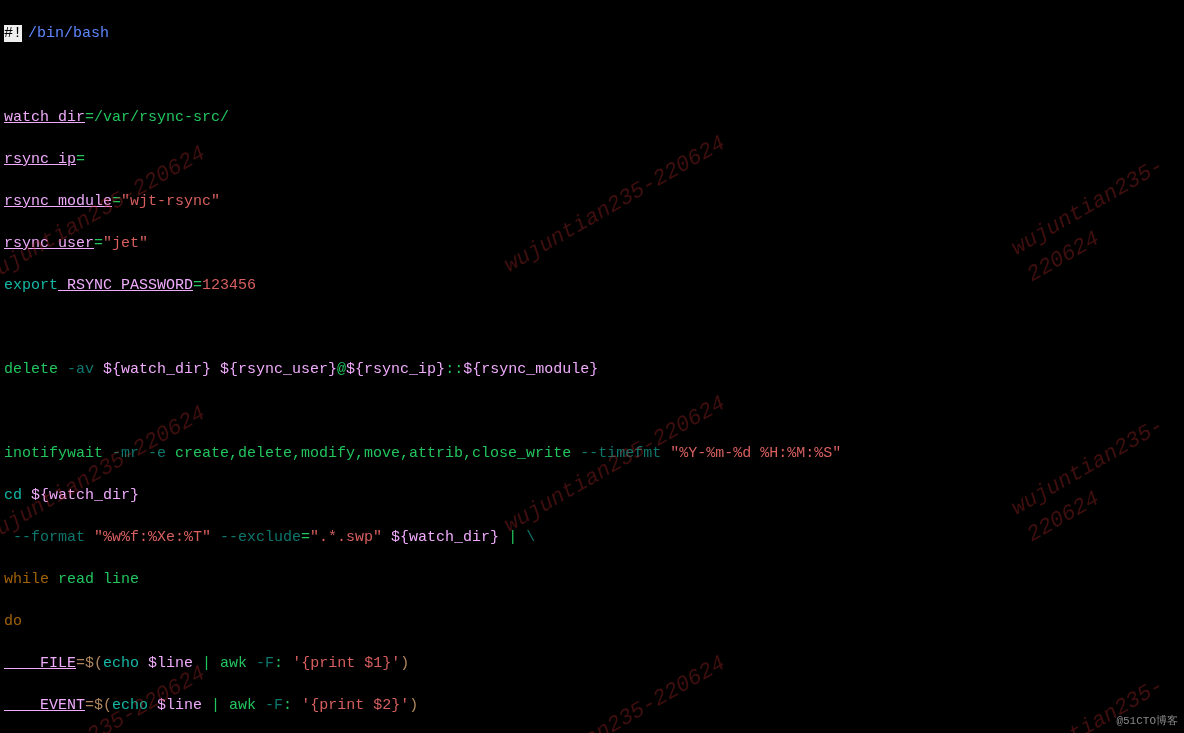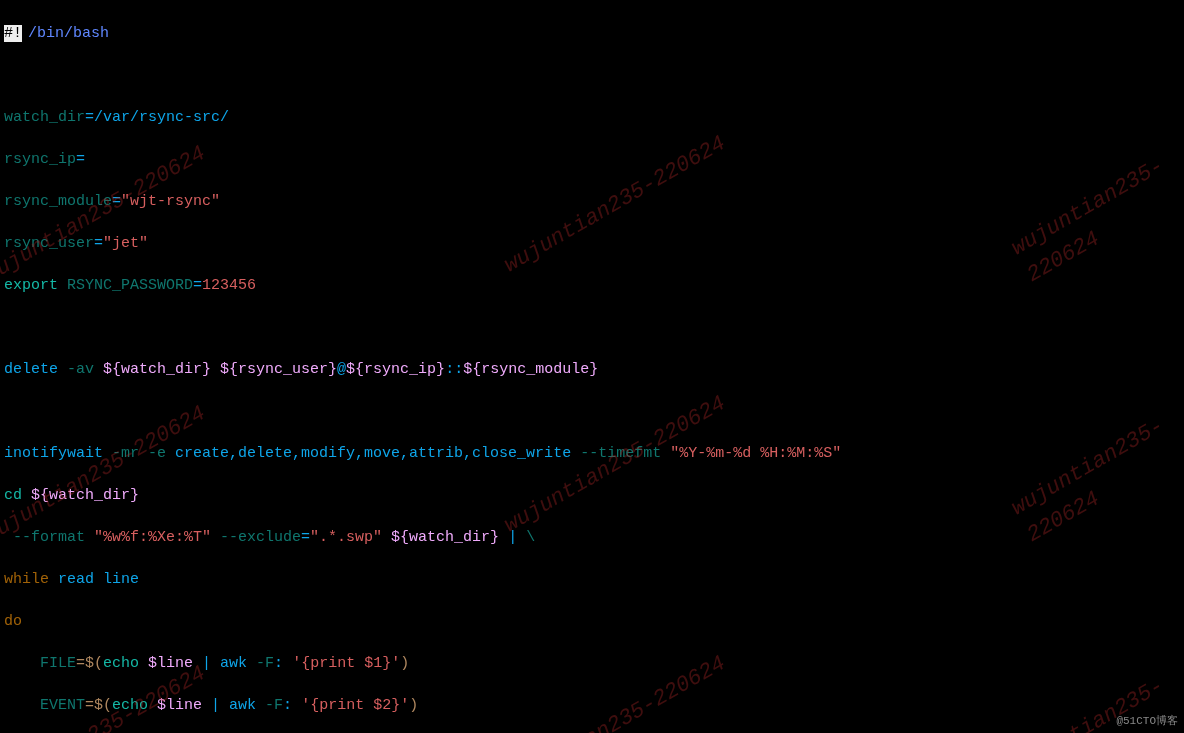--- a/index.html
+++ b/index.html
@@ -29,22 +29,22 @@
     font-family: "Courier New", monospace;
   }
   .attribution {
     position: absolute;
     bottom: 4px;
     right: 6px;
     color: #888;
     font-size: 11px;
   }
   span { white-space: pre; }
-  .c-grey   { color: #0ea5e9; }
-  .c-cyan   { color: #0f766e; }
+  .c-grey   { color: #22c55e; }
+  .c-cyan   { color: #f0abfc; text-decoration: underline; }
   .c-green  { color: #14b8a6; }
   .c-yellow { color: #a16207; }
   .c-orange { color: #0f766e; }
   .c-magenta{ color: #f0abfc; }
   .c-red    { color: #d75f5f; }
   .c-blue   { color: #5f87ff; padding-left: 6px; }
   .c-brown  { color: #af875f; }
   .bg-white { background:#eee; color:#000; }
 </style>
 </head>

